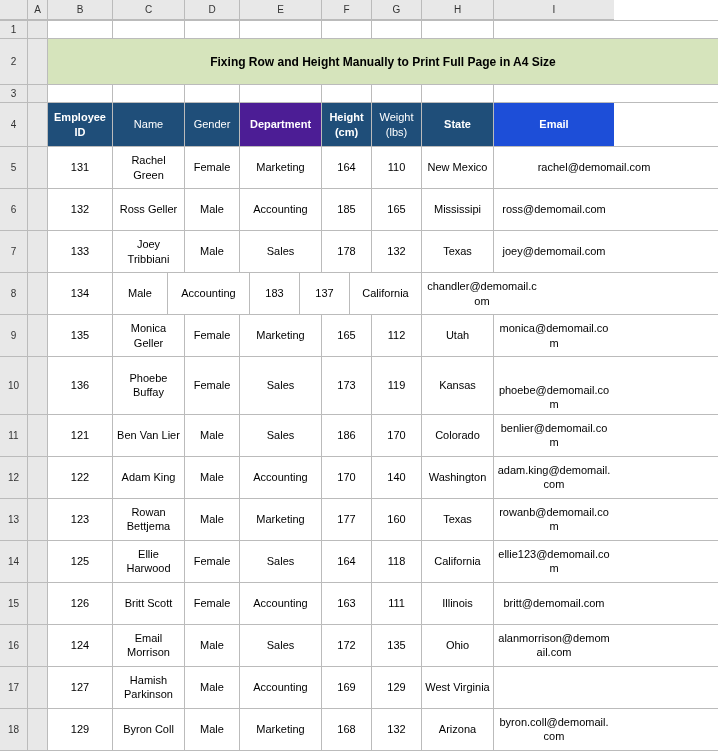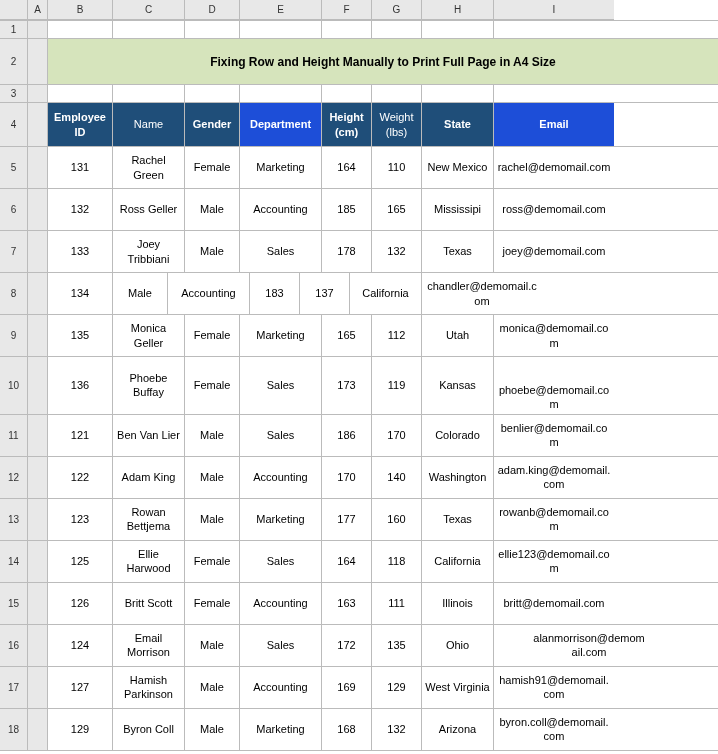--- a/index.html
+++ b/index.html
@@ -183,24 +183,24 @@
 
   <div class="spreadsheet-row header-row" style="min-height:44px;">
     <div class="row-num">4</div>
     <div class="cell cell-a"></div>
     <div class="cell cell-b" style="background:#1f4e79;color:#fff;font-weight:bold;justify-content:flex-end;">
       <span>Employee ID</span>
     </div>
     <div class="cell cell-c" style="background:#1f4e79;color:#fff;font-weight:normal;">
       <span>Name</span>
     </div>
-    <div class="cell cell-d" style="background:#1f4e79;color:#fff;font-weight:bold;">
+    <div class="cell cell-d" style="background:#1f4e79;color:#fff;font-weight:normal;">
       <span>Gender</span>
     </div>
-    <div class="cell cell-e" style="background:#1d4ed8;color:#fff;font-weight:bold;">
+    <div class="cell cell-e" style="background:#4c1d95;color:#fff;font-weight:bold;">
       <span>Department</span>
     </div>
     <div class="cell cell-f" style="background:#1f4e79;color:#fff;font-weight:bold;">
       <span>Height (cm)</span>
     </div>
     <div class="cell cell-g" style="background:#1f4e79;color:#fff;font-weight:normal;">
       <span>Weight (lbs)</span>
     </div>
     <div class="cell cell-h" style="background:#1f4e79;color:#fff;font-weight:bold;">
       <span>State</span>
@@ -214,21 +214,21 @@
       <div class="spreadsheet-row row-normal">
       <div class="row-num">5</div>
       <div class="cell cell-a"></div>
       <div class="cell cell-b">131</div>
       <div class="cell cell-c">Rachel Green</div>
       <div class="cell cell-d">Female</div>
       <div class="cell cell-e">Marketing</div>
       <div class="cell cell-f">164</div>
       <div class="cell cell-g">110</div>
       <div class="cell cell-h">New Mexico</div>
-      <div class="cell cell-i" style="border-right:none;">rachel@demomail.com</div>
+      <div class="cell cell-i" style="border-right:none;margin-left:40px;">rachel@demomail.com</div>
     </div>
       <div class="spreadsheet-row row-normal">
       <div class="row-num">6</div>
       <div class="cell cell-a"></div>
       <div class="cell cell-b">132</div>
       <div class="cell cell-c">Ross Geller</div>
       <div class="cell cell-d">Male</div>
       <div class="cell cell-e">Accounting</div>
       <div class="cell cell-f">185</div>
       <div class="cell cell-g">165</div>
@@ -345,33 +345,32 @@
       <div class="spreadsheet-row row-normal">
       <div class="row-num">16</div>
       <div class="cell cell-a"></div>
       <div class="cell cell-b">124</div>
       <div class="cell cell-c">Email Morrison</div>
       <div class="cell cell-d">Male</div>
       <div class="cell cell-e">Sales</div>
       <div class="cell cell-f">172</div>
       <div class="cell cell-g">135</div>
       <div class="cell cell-h">Ohio</div>
-      <div class="cell cell-i" style="border-right:none;margin-left:35px;">alanmorrison@demomail.com</div>
+      <div class="cell cell-i" style="border-right:none;">alanmorrison@demomail.com</div>
     </div>
       <div class="spreadsheet-row row-normal">
       <div class="row-num">17</div>
       <div class="cell cell-a"></div>
       <div class="cell cell-b">127</div>
       <div class="cell cell-c">Hamish Parkinson</div>
       <div class="cell cell-d">Male</div>
       <div class="cell cell-e">Accounting</div>
       <div class="cell cell-f">169</div>
       <div class="cell cell-g">129</div>
       <div class="cell cell-h">West Virginia</div>
-      <div class="cell cell-i" style="border-right:none;">hamish91@demomail.com</div>
     </div>
       <div class="spreadsheet-row row-normal">
       <div class="row-num">18</div>
       <div class="cell cell-a"></div>
       <div class="cell cell-b">129</div>
       <div class="cell cell-c">Byron Coll</div>
       <div class="cell cell-d">Male</div>
       <div class="cell cell-e">Marketing</div>
       <div class="cell cell-f">168</div>
       <div class="cell cell-g">132</div>

